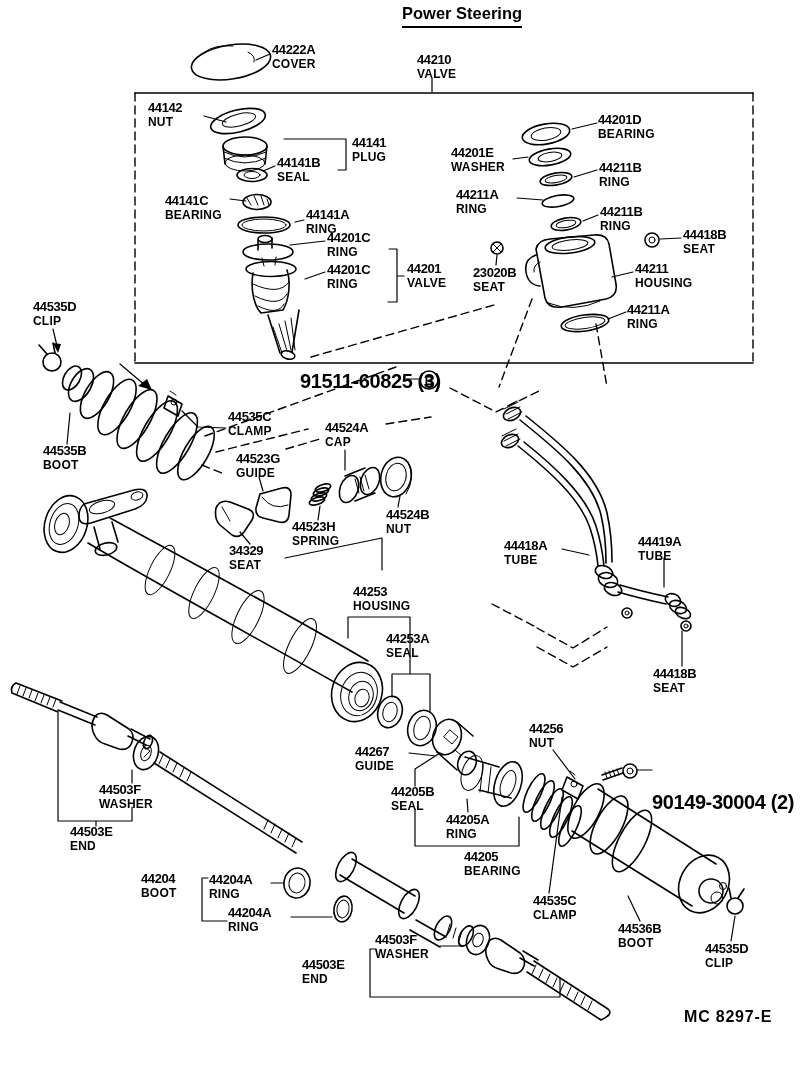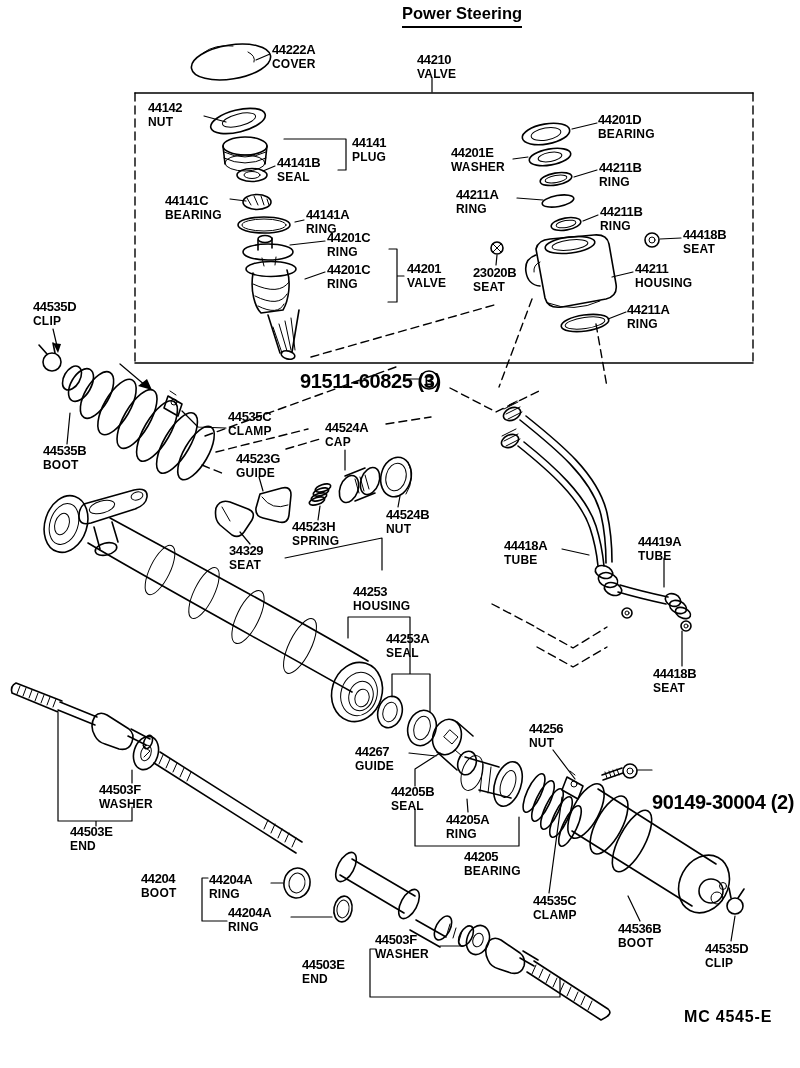--- a/index.html
+++ b/index.html
@@ -16,21 +16,21 @@
          letter-spacing:0.8px;z-index:2;}
   .s{stroke-width:1.6;} .t{stroke-width:1;} .ld{stroke-width:1.2;} 
   .dash{stroke-width:1.4;stroke-dasharray:8 5;}
 </style>
 </head>
 <body>
 
 <div id="page">
 
   <div id="title">Power Steering</div>
-  <div id="footer-code">MC 4545-E</div>
+  <div id="footer-code">MC 8297-E</div>
 
   <svg id="art" width="800" height="1068" viewBox="0 0 800 1068">
     <g stroke="#000" fill="none" stroke-linecap="round" stroke-linejoin="round">
 
       <g>
         <path class="s" d="M135,93 H753 M135,363 H753"></path>
         <path class="dash" d="M135,93 V363 M753,93 V363"></path>
       </g>
 
       <g>

